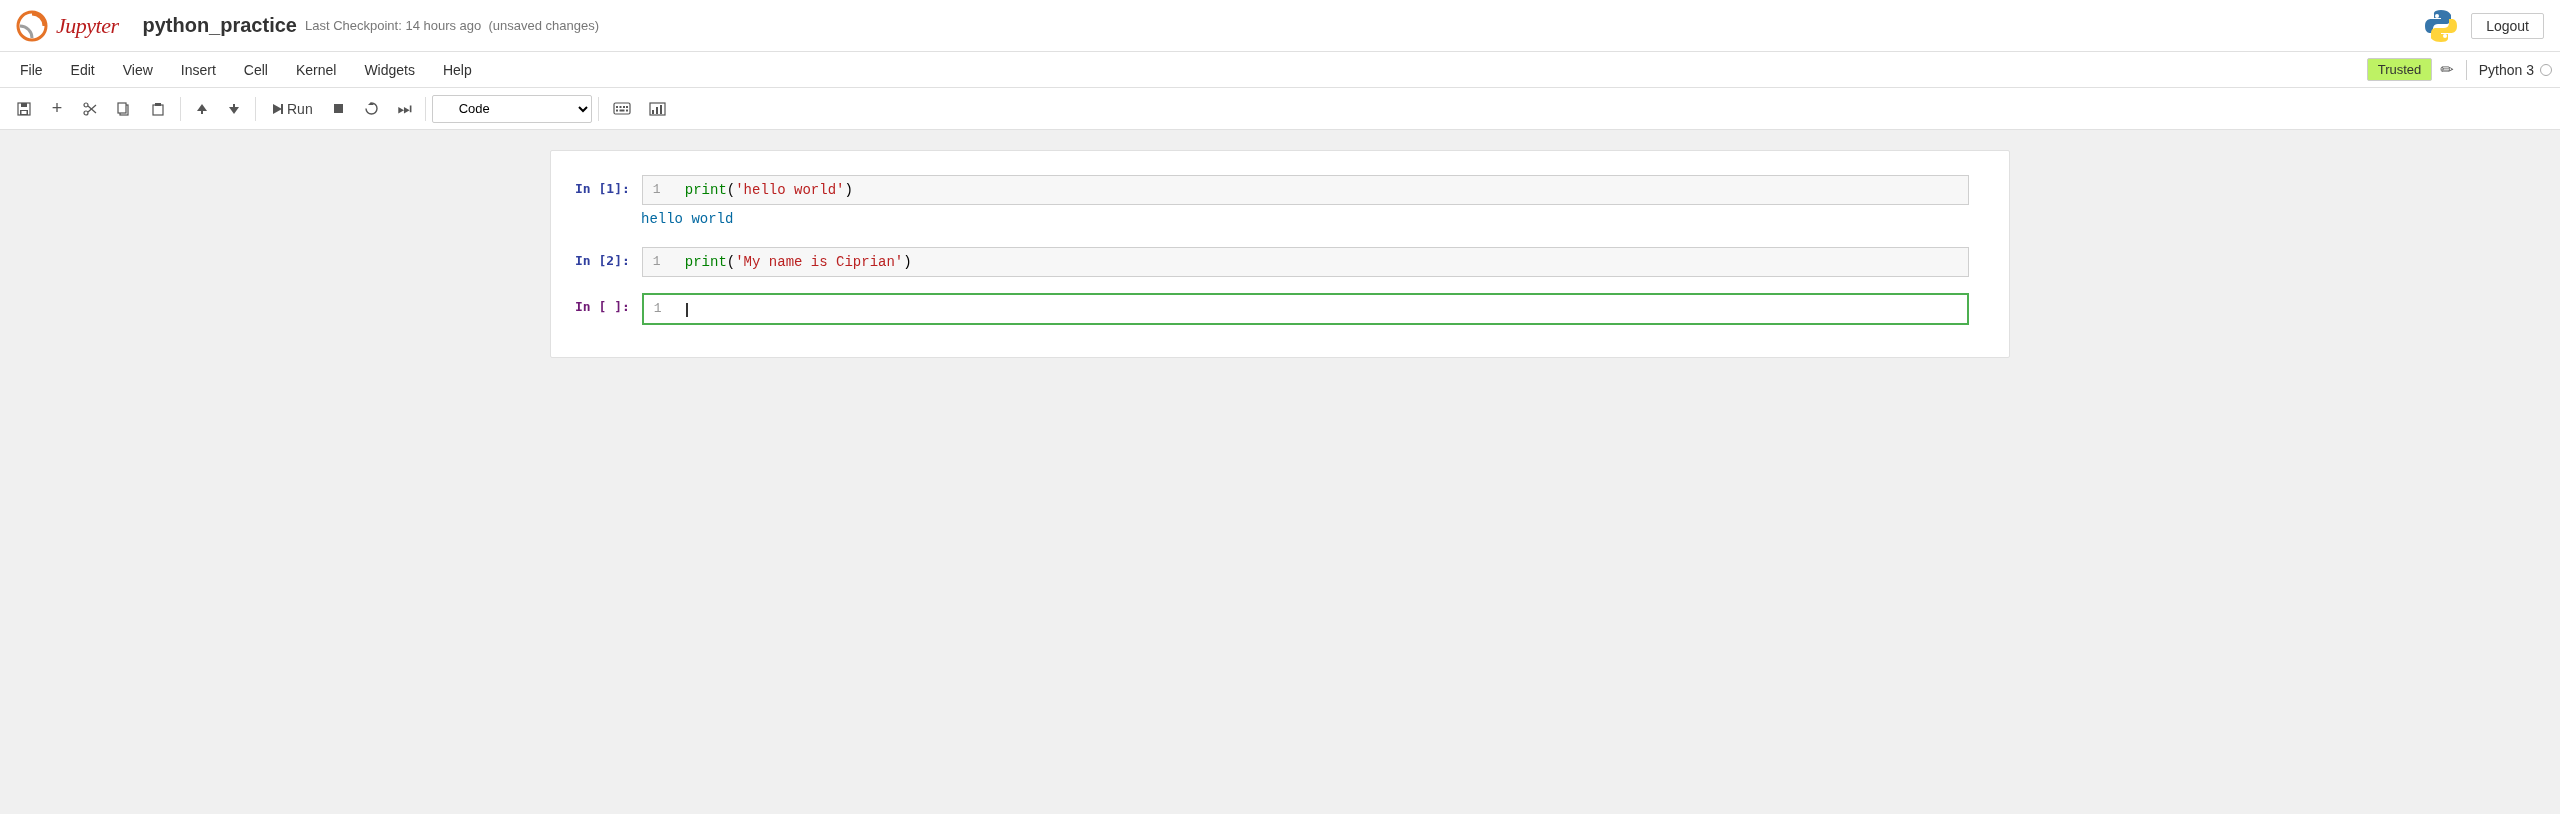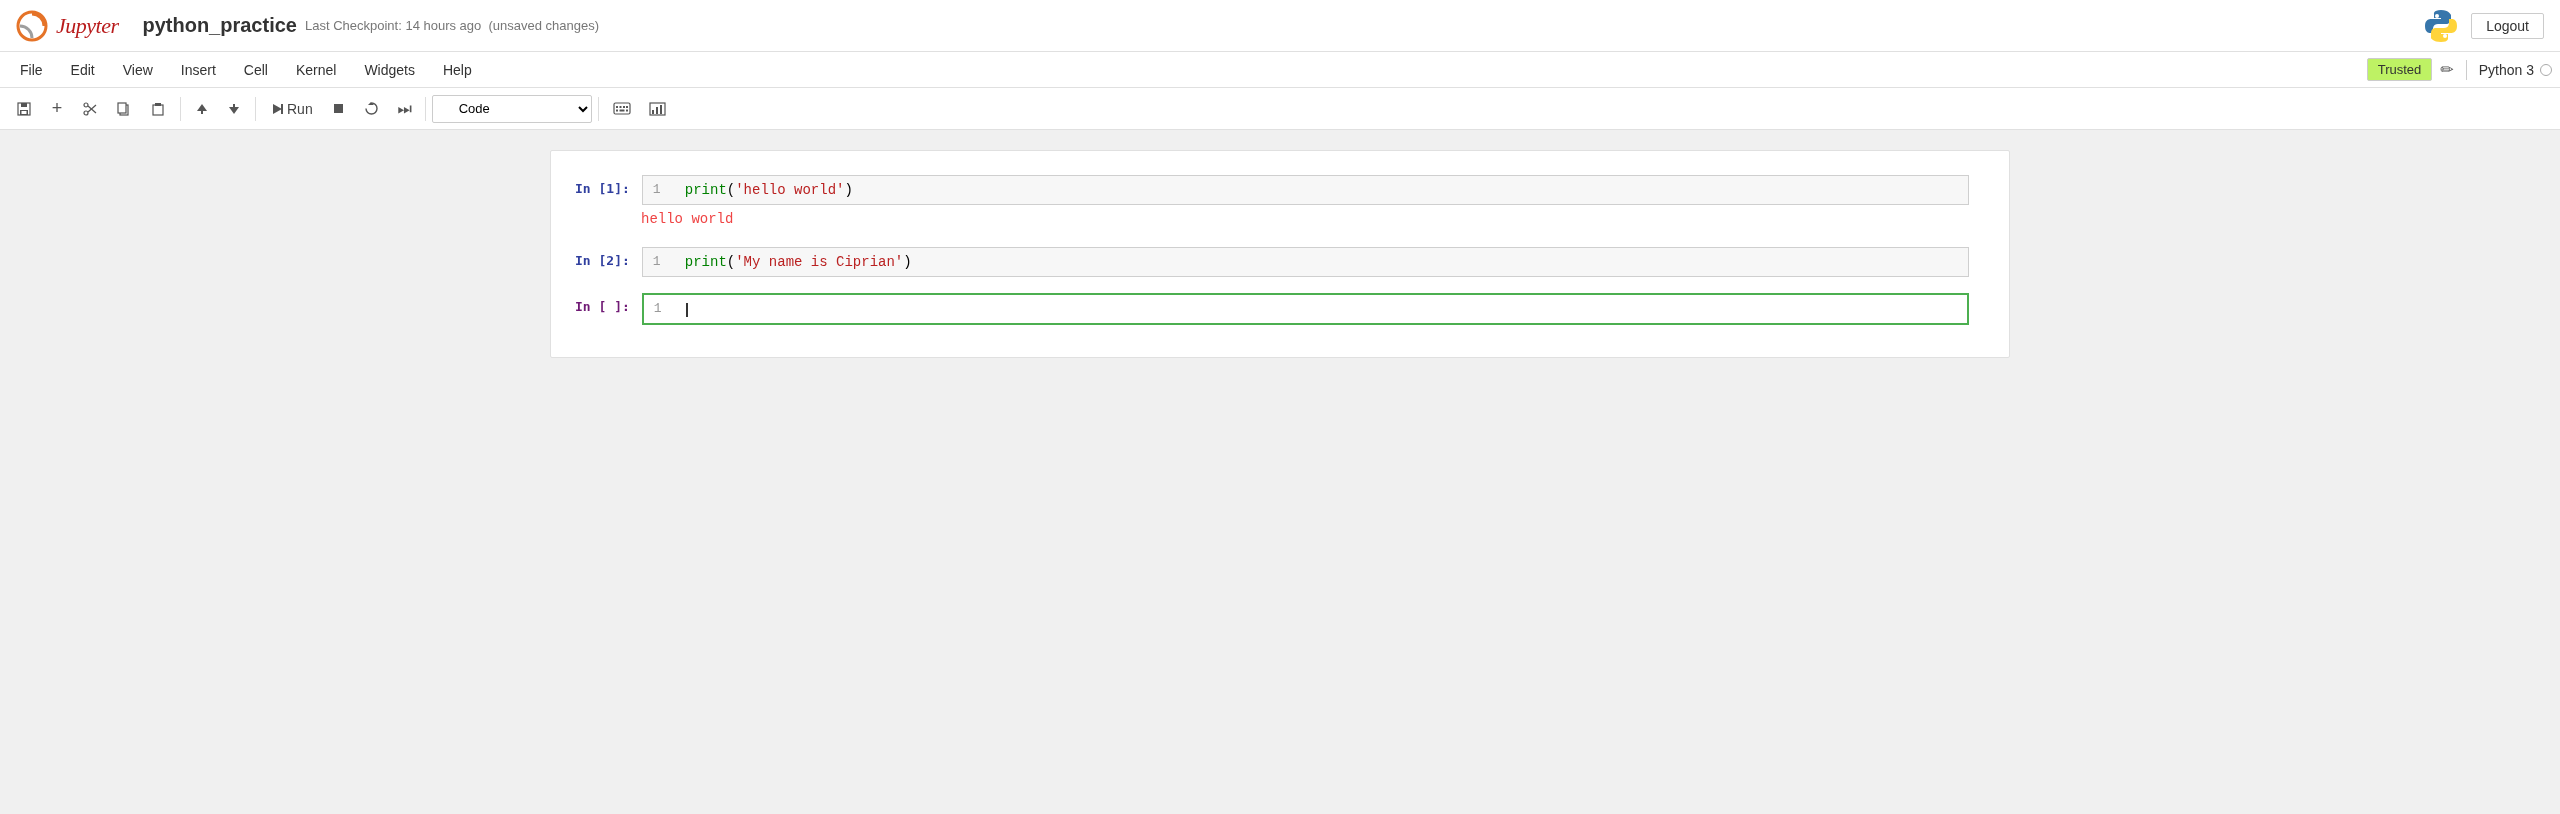--- a/index.html
+++ b/index.html
@@ -267,21 +267,21 @@
       display: flex;
       align-items: flex-start;
       margin-top: 2px;
     }
     .output-label {
       min-width: 90px;
     }
     .output-content {
       font-family: 'Courier New', monospace;
       font-size: 14px;
-      color: #ef4444;
+      color: #0369a1;
       padding: 4px 0;
       margin-right: 40px;
     }
   </style>
 </head>
 <body>
 
 <div class="top-bar">
   <div class="logo-area">
 

